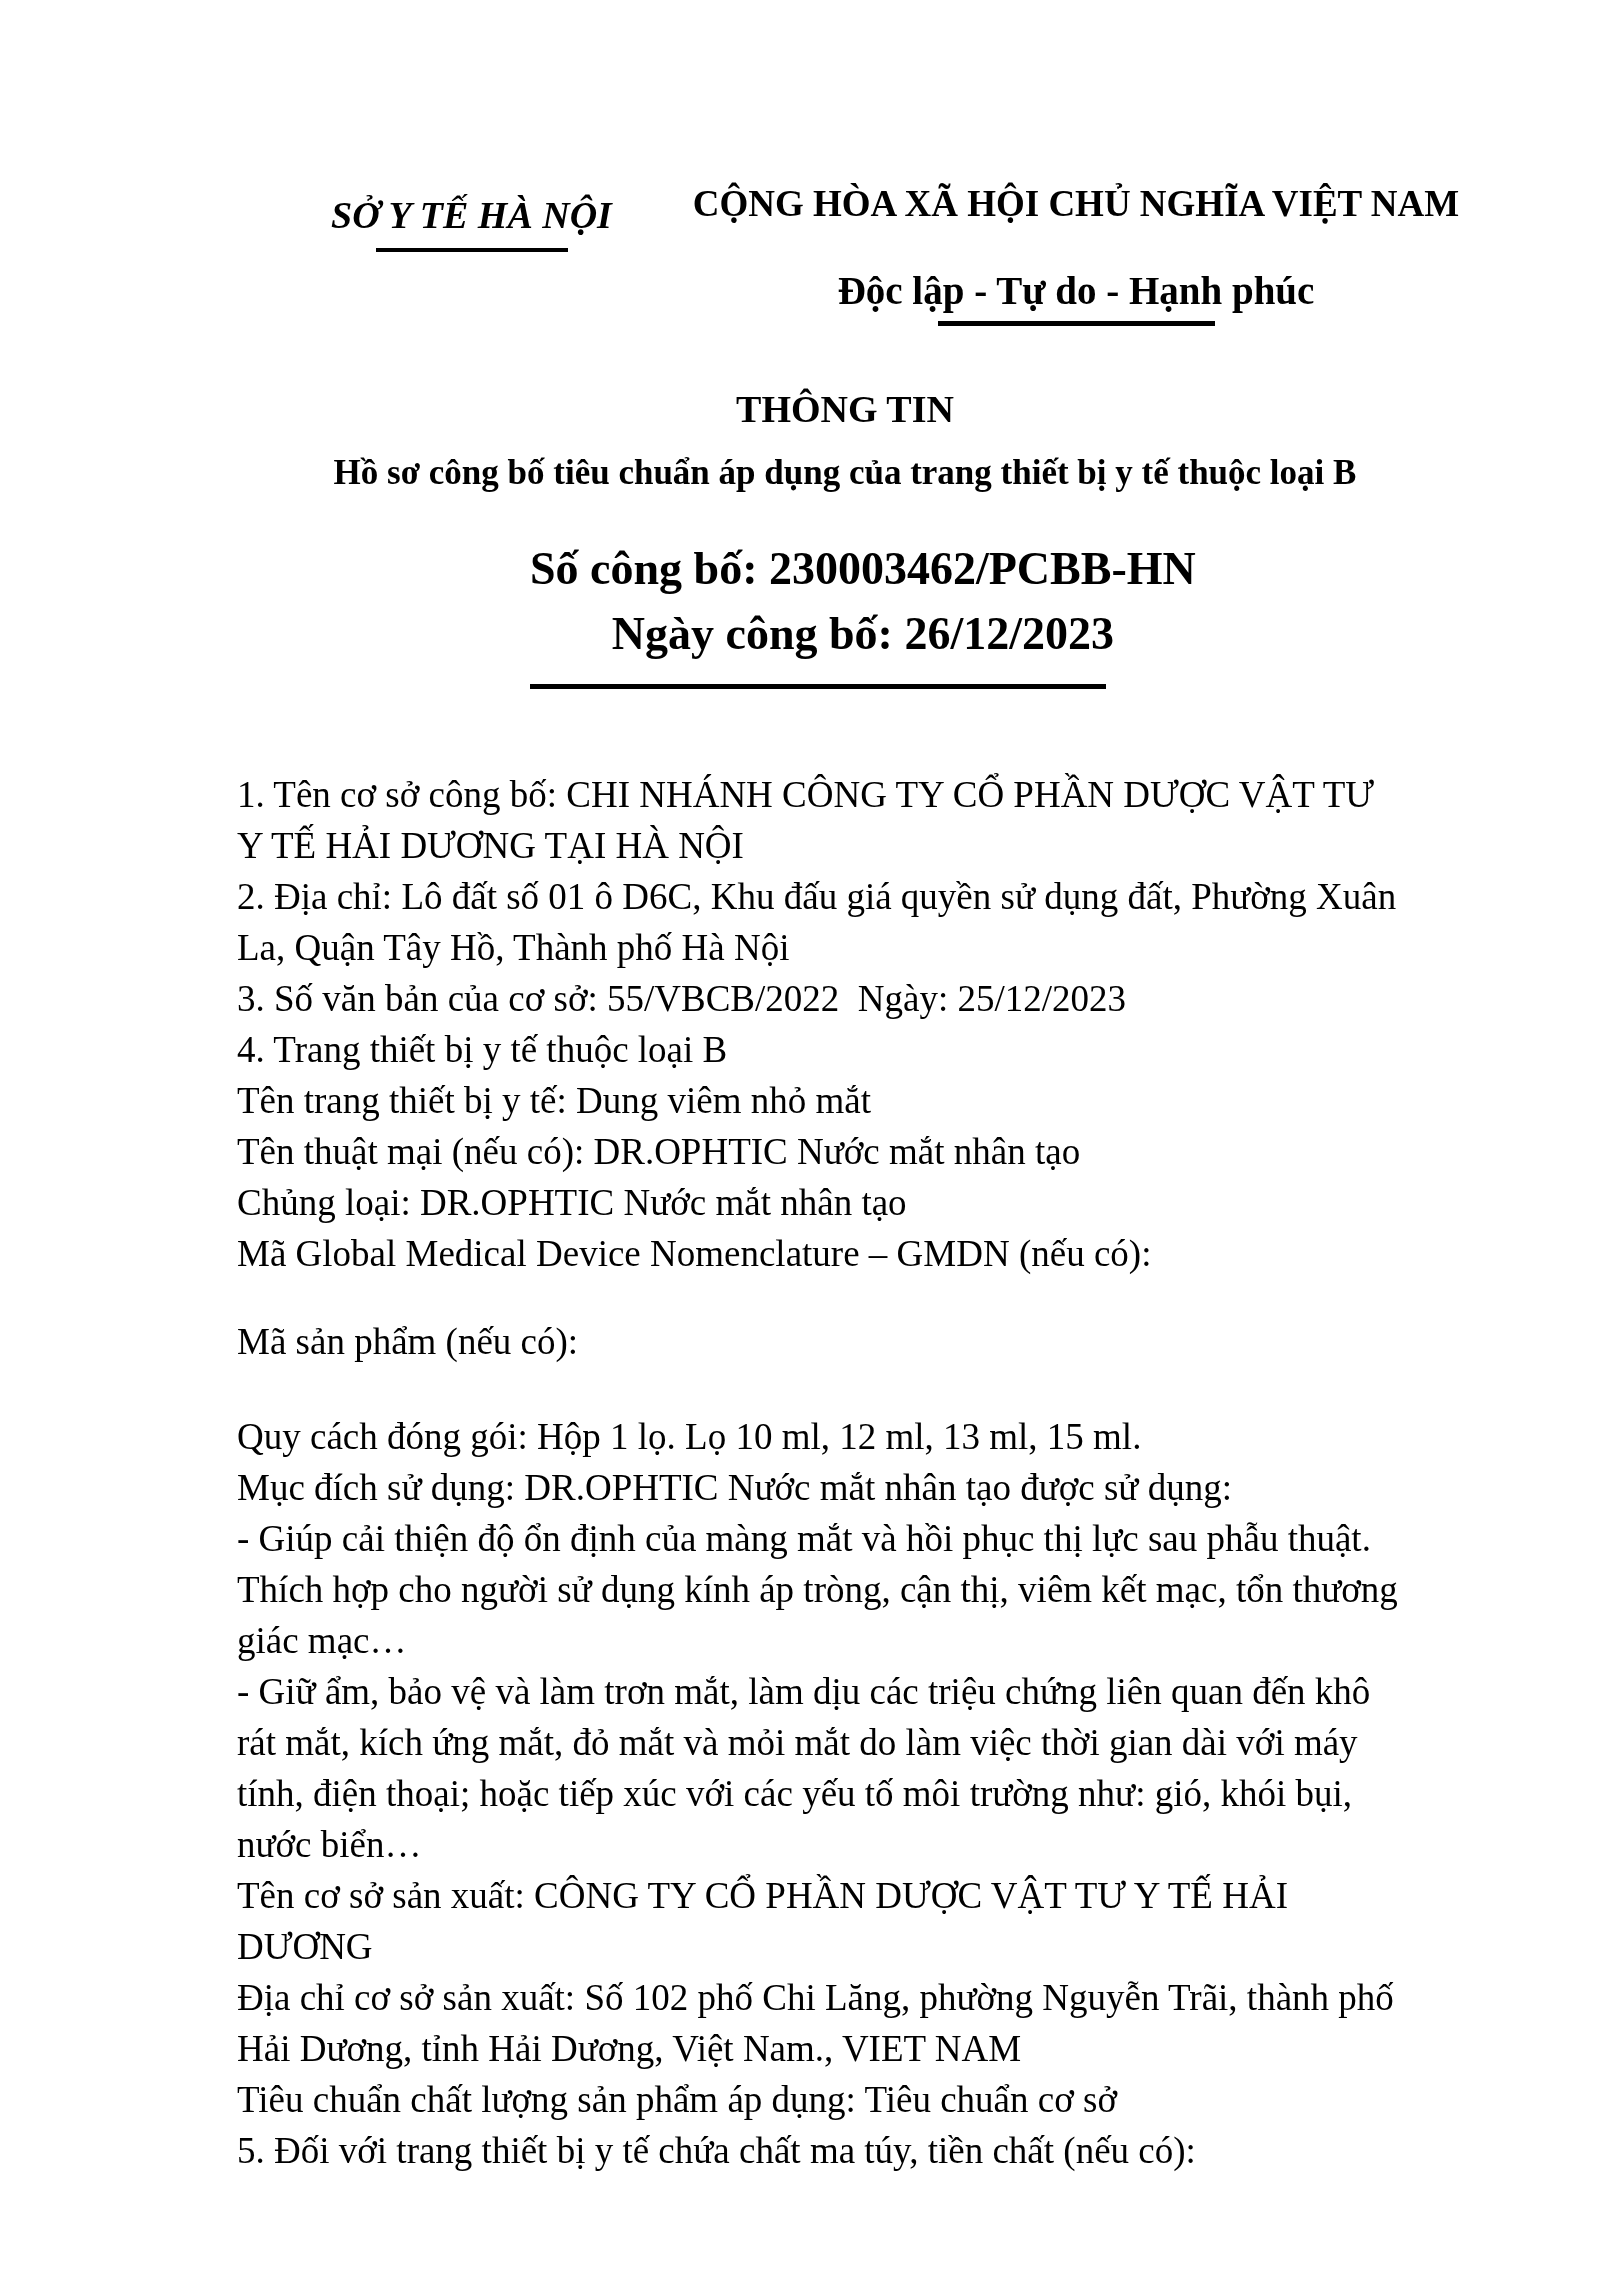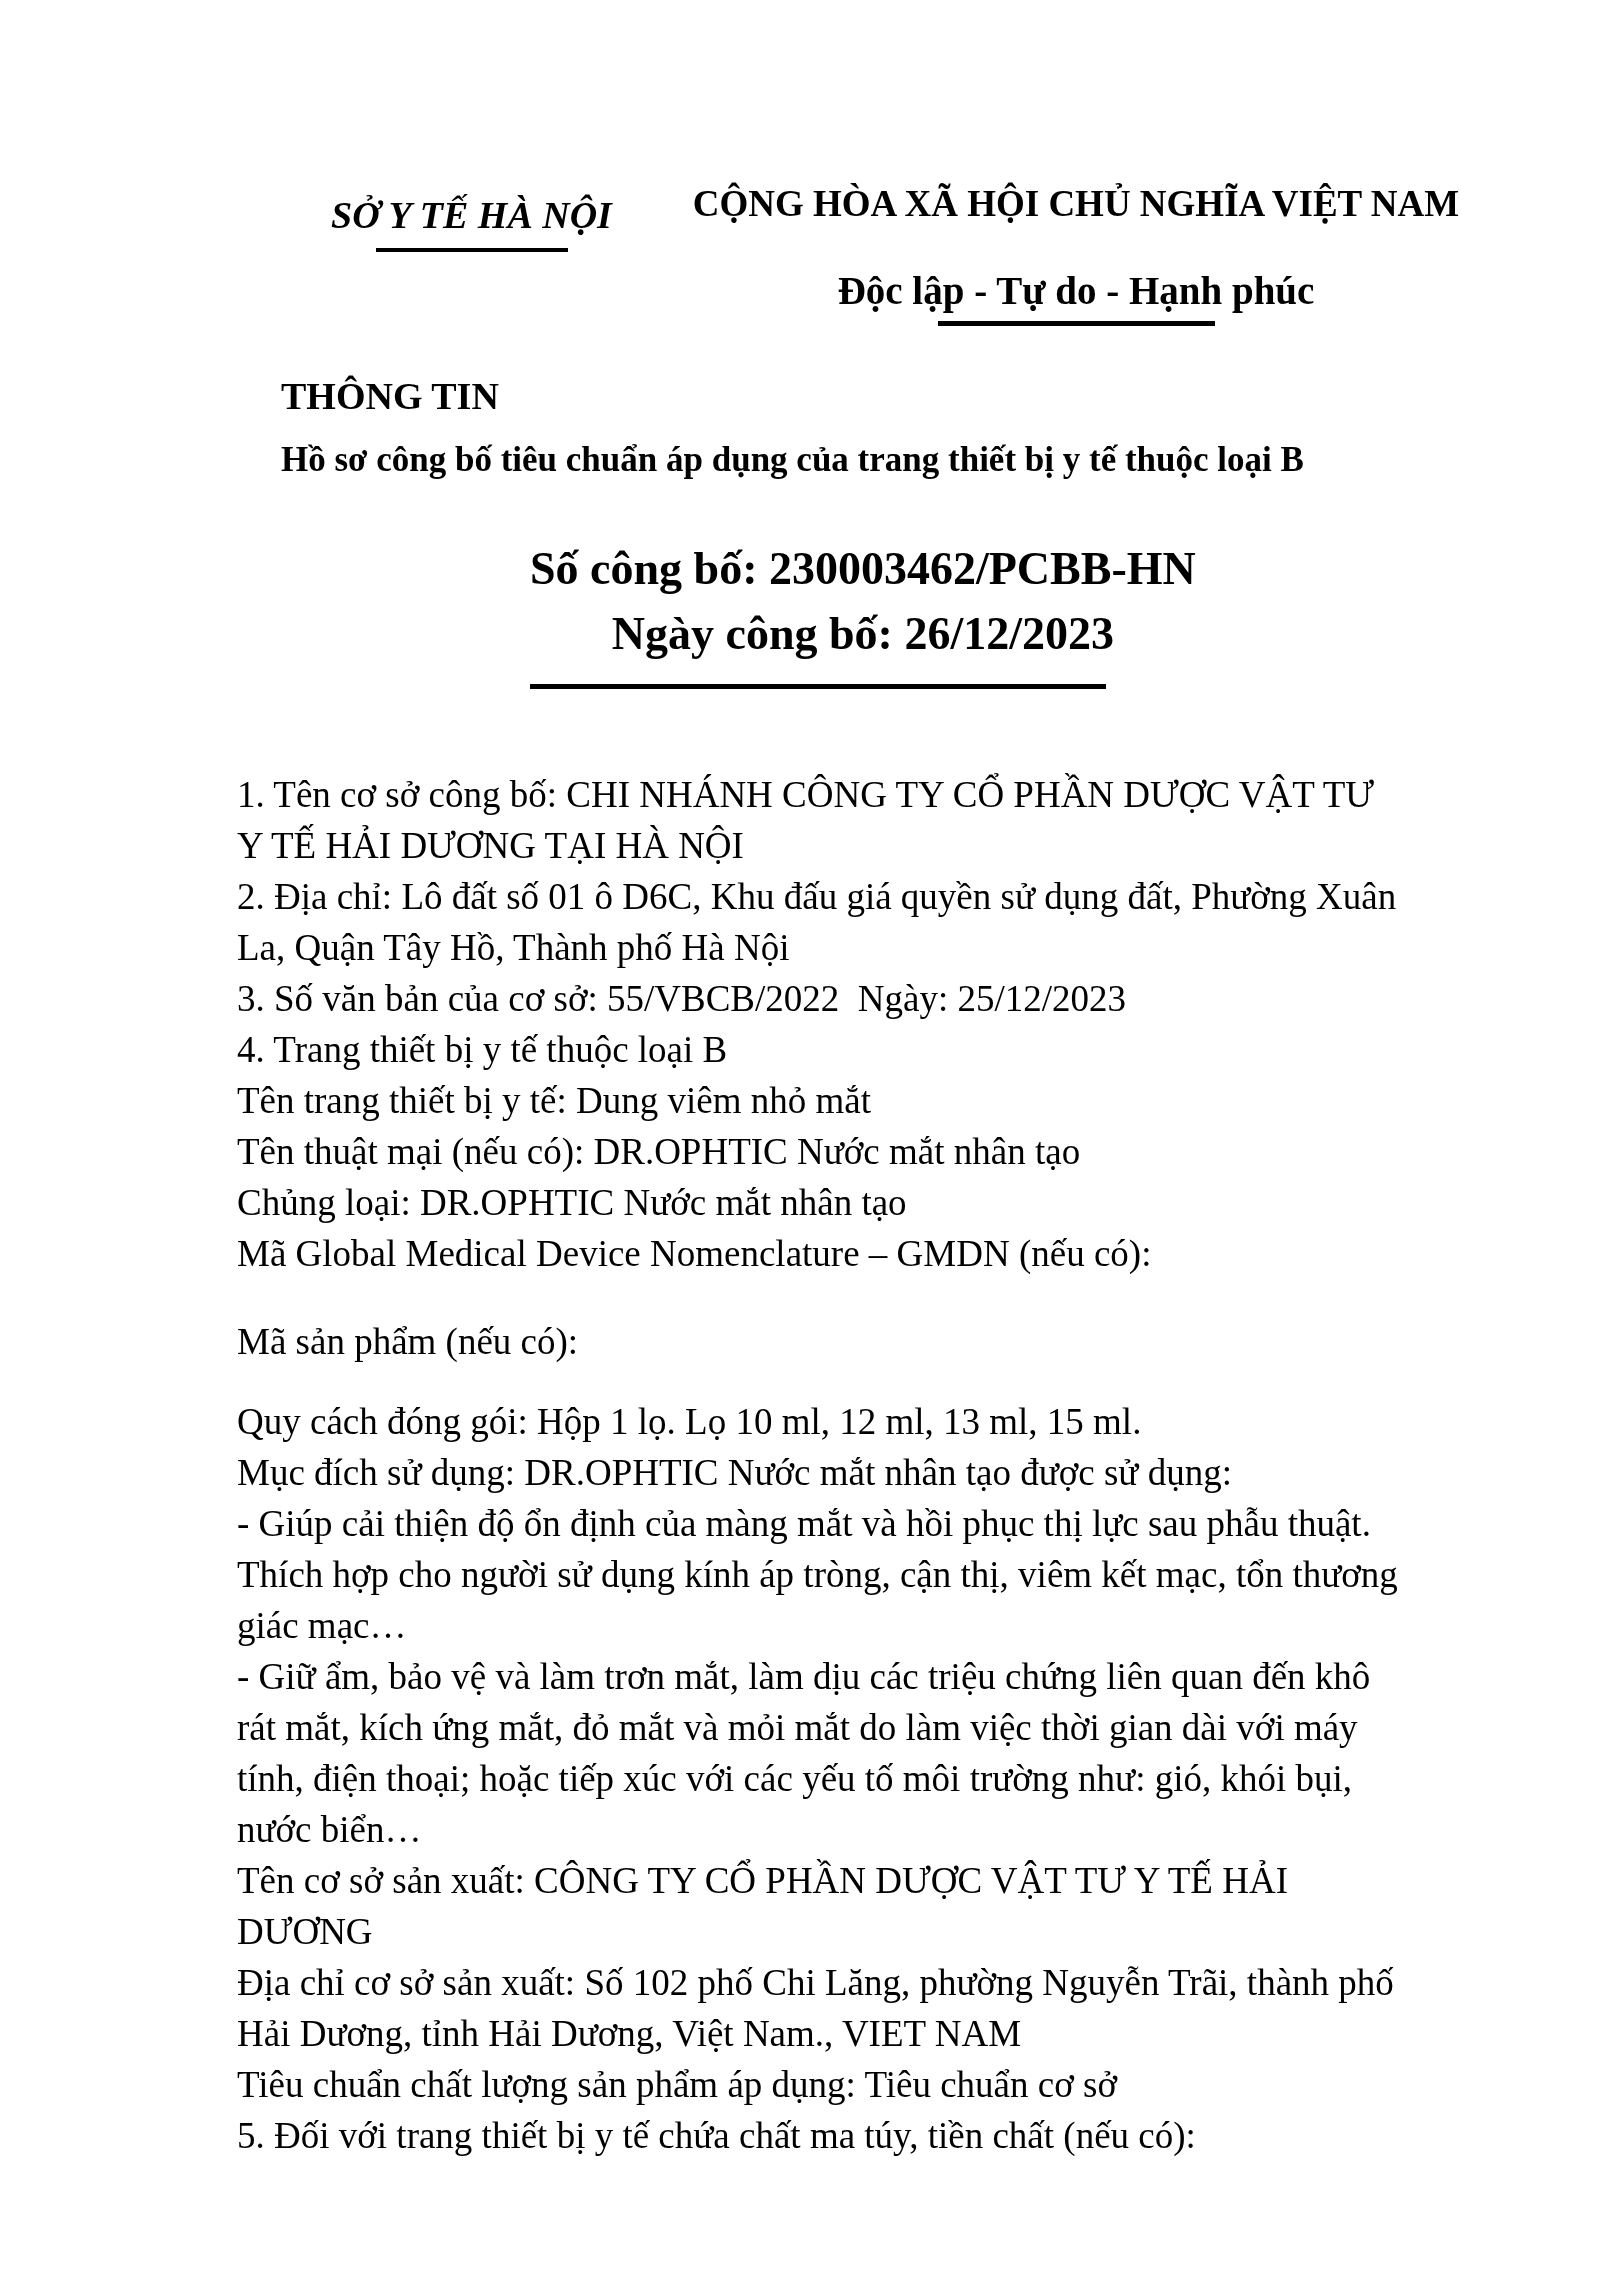--- a/index.html
+++ b/index.html
@@ -60,22 +60,23 @@
   .u-md {
     width: 277px;
     height: 5.2px;
     background: #000000;
     margin: 9.2px auto 0;
   }
   
   .title-block {
     position: absolute;
     left: 281px;
-    top: 375px;
+    top: 388px;
     width: 1128px;
+    text-align: center;
   }
   .doc-heading {
     font-size: 38px;
     line-height: 42px;
     font-weight: bold;
   }
   .doc-subheading {
     font-size: 35px;
     line-height: 43px;
     font-weight: bold;
@@ -108,21 +109,21 @@
     width: 1223px;
     font-size: 37px;
     line-height: 51px;
   }
   .body-text p {
     margin: 0;
     white-space: pre-wrap;
   }
   .body-text p.gap {
     margin-top: 37px;
-    margin-bottom: 29px;
+    margin-bottom: 44px;
   }
 </style>
 </head>
 <body>
 
 <div class="page">
 
   <div class="org-left">
     <div class="name">SỞ Y TẾ HÀ NỘI</div>
     <div class="u-sm"></div>

